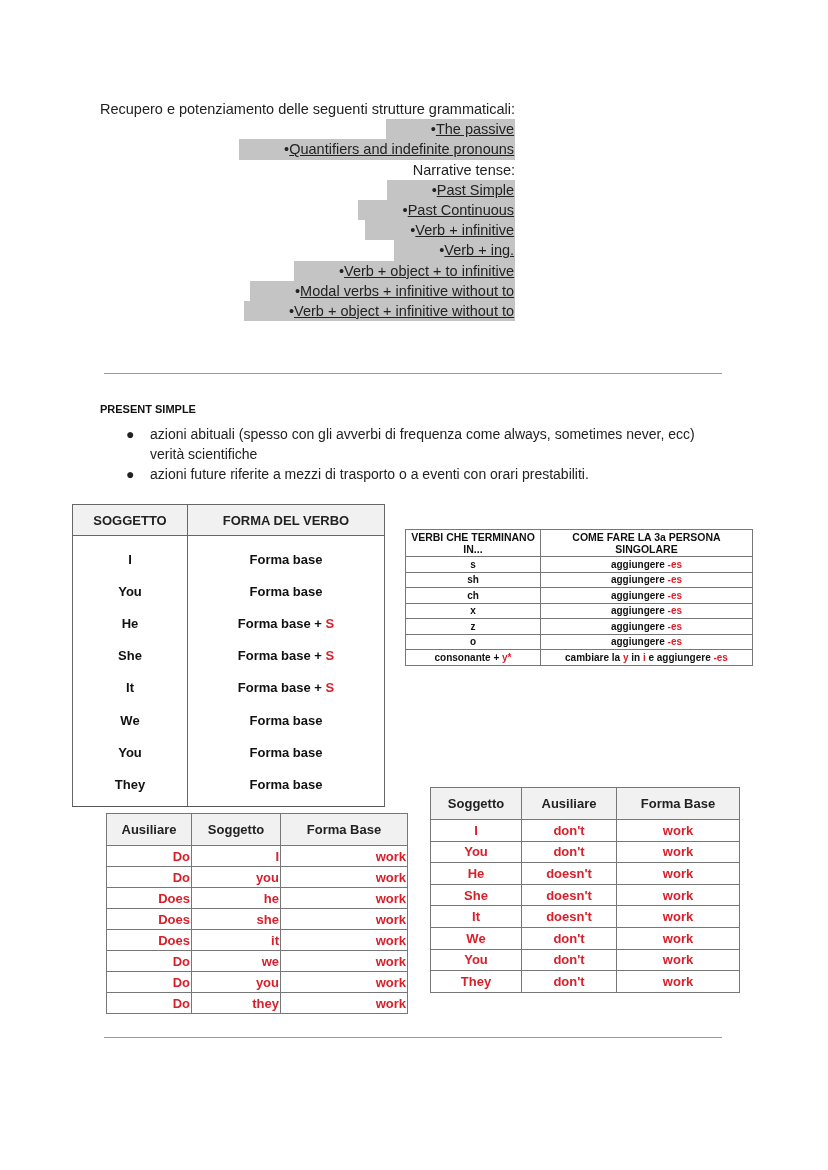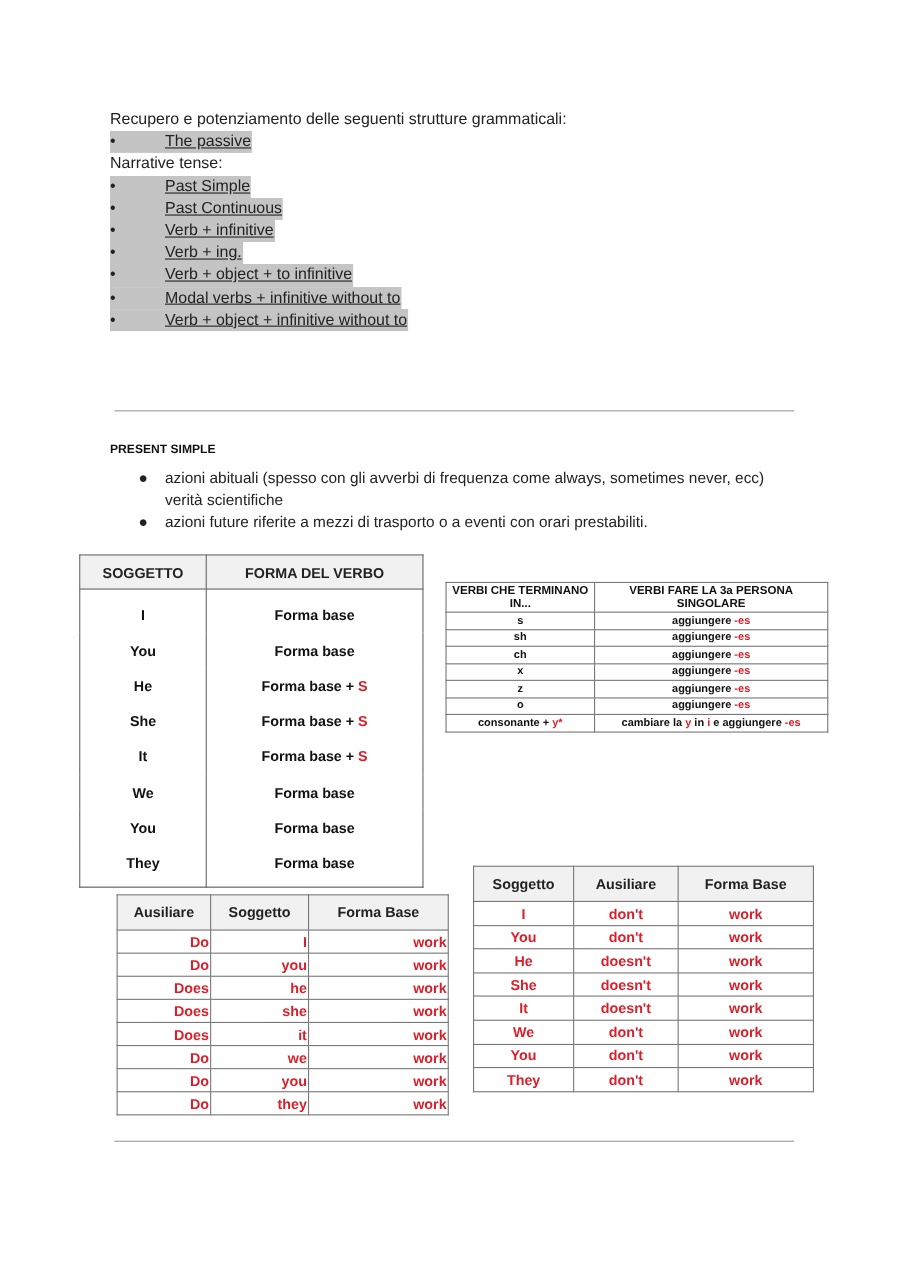--- a/index.html
+++ b/index.html
@@ -2,21 +2,21 @@
 <html><head>
 <meta charset="utf-8">
 <style>
   html, body { margin: 0; padding: 0; background: #ffffff; }
   body { width: 828px; height: 1170px; position: relative; overflow: hidden;
          font-family: "Liberation Sans", sans-serif; color: #222; }
   .abs { position: absolute; }
 
   
   #intro { left: 100px; top: 99px; font-size: 14.5px; line-height: 20.2px; }
-  #intro .line { white-space: nowrap; height: 20.2px; }
+  #intro .line { white-space: nowrap; height: 20.2px; text-align: right; }
   #intro .hl { display: inline-block; background: #c4c4c4; padding-right: 1px; text-decoration: underline; }
   #intro .bullet { display: inline-block; width: 50px; }
 
   .divider { height: 0; border-top: 1.5px solid #999; }
 
   
   #ps-title { left: 100px; top: 403px; font-size: 11px; font-weight: bold; color: #111; }
   #ps-list { left: 120px; top: 424px; width: 610px; font-size: 14px; line-height: 20px; margin: 0; padding: 0; list-style: none; }
   #ps-list li { position: relative; padding-left: 30px; }
   #ps-list li .dot { position: absolute; left: 6px; top: 0; }
@@ -49,20 +49,21 @@
   #t4 th { background: #f1f1f1; height: 29px; border: 1px solid #777; color: #222; }
   #t4 td { height: 18.6px; border: 1px solid #777; text-align: center; }
   #t4 .c1 { width: 88px; } #t4 .c2 { width: 92px; }
 </style>
 </head>
 <body>
 
 <div id="intro" class="abs">
   <div class="line">Recupero e potenziamento delle seguenti strutture grammaticali:</div>
   <div class="line"><span class="hl"><span class="bullet">•</span><span>The passive</span></span></div>
+  <div class="line"><span class="hl"><span class="bullet">•</span><span>Quantifiers and indefinite pronouns</span></span></div>
   <div class="line">Narrative tense:</div>
   <div class="line"><span class="hl"><span class="bullet">•</span><span>Past Simple</span></span></div>
   <div class="line"><span class="hl"><span class="bullet">•</span><span>Past Continuous</span></span></div>
   <div class="line"><span class="hl"><span class="bullet">•</span><span>Verb + infinitive</span></span></div>
   <div class="line"><span class="hl"><span class="bullet">•</span><span>Verb + ing.</span></span></div>
   <div class="line"><span class="hl"><span class="bullet">•</span><span>Verb + object + to infinitive</span></span></div>
   <div class="line"><span class="hl"><span class="bullet">•</span><span>Modal verbs + infinitive without to</span></span></div>
   <div class="line"><span class="hl"><span class="bullet">•</span><span>Verb + object + infinitive without to</span></span></div>
 </div>
 
@@ -114,21 +115,21 @@
         <td class="c1 red">They</td>
         <td><span>Forma base</span><span class="red"></span></td>
       </tr>
     </tbody>
 </table>
 
 <table id="t2">
   <thead>
       <tr>
     <th class="c1">VERBI CHE TERMINANO IN...</th>
-    <th>VERBI FARE LA 3a PERSONA SINGOLARE</th>
+    <th>COME FARE LA 3a PERSONA SINGOLARE</th>
   </tr>
     </thead>
   <tbody id="t2-body">
       <tr>
         <td class="c1 red">s</td>
         <td><span>aggiungere </span><span class="red">-es</span></td>
       </tr>
       <tr>
         <td class="c1 red">sh</td>
         <td><span>aggiungere </span><span class="red">-es</span></td>

